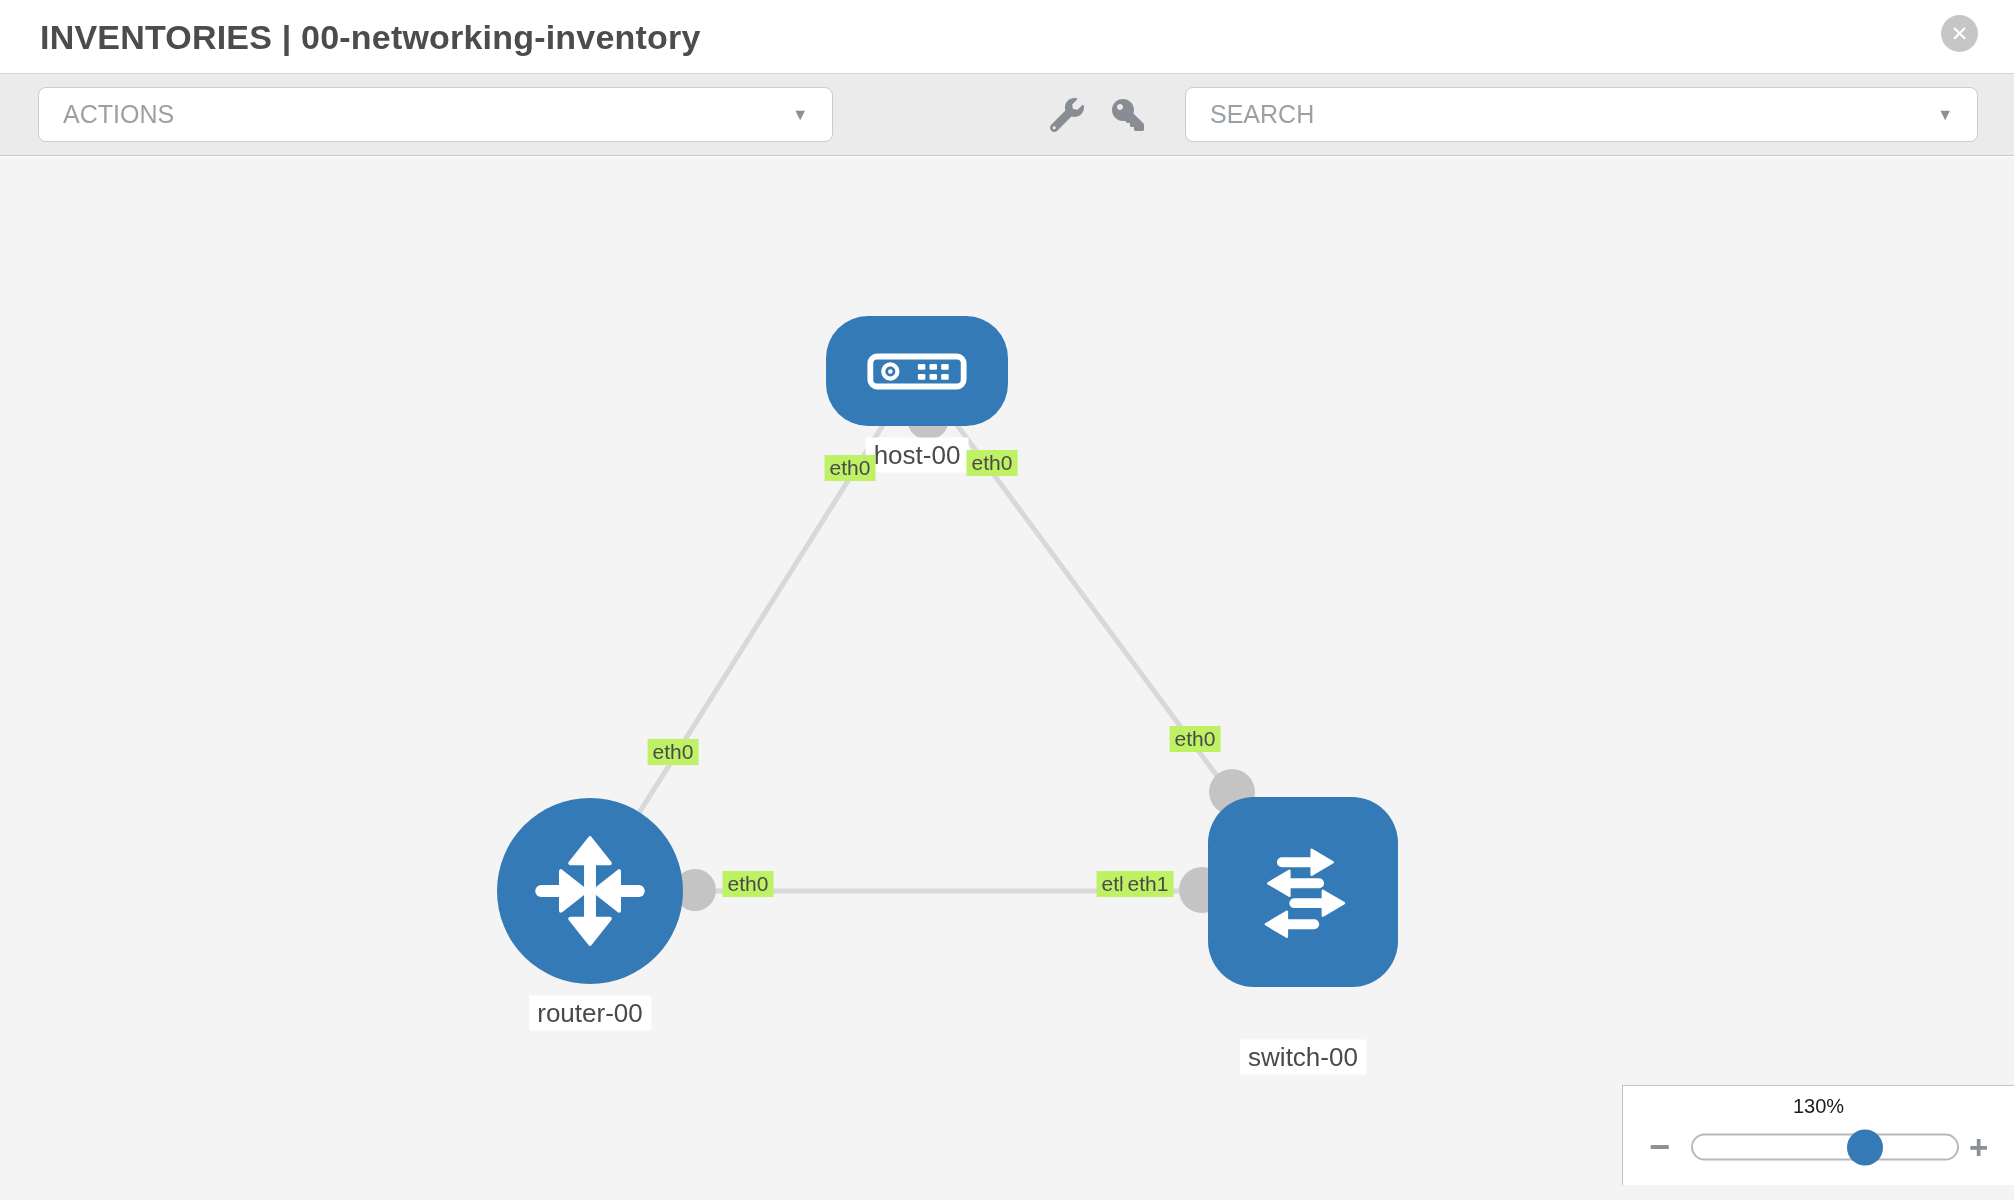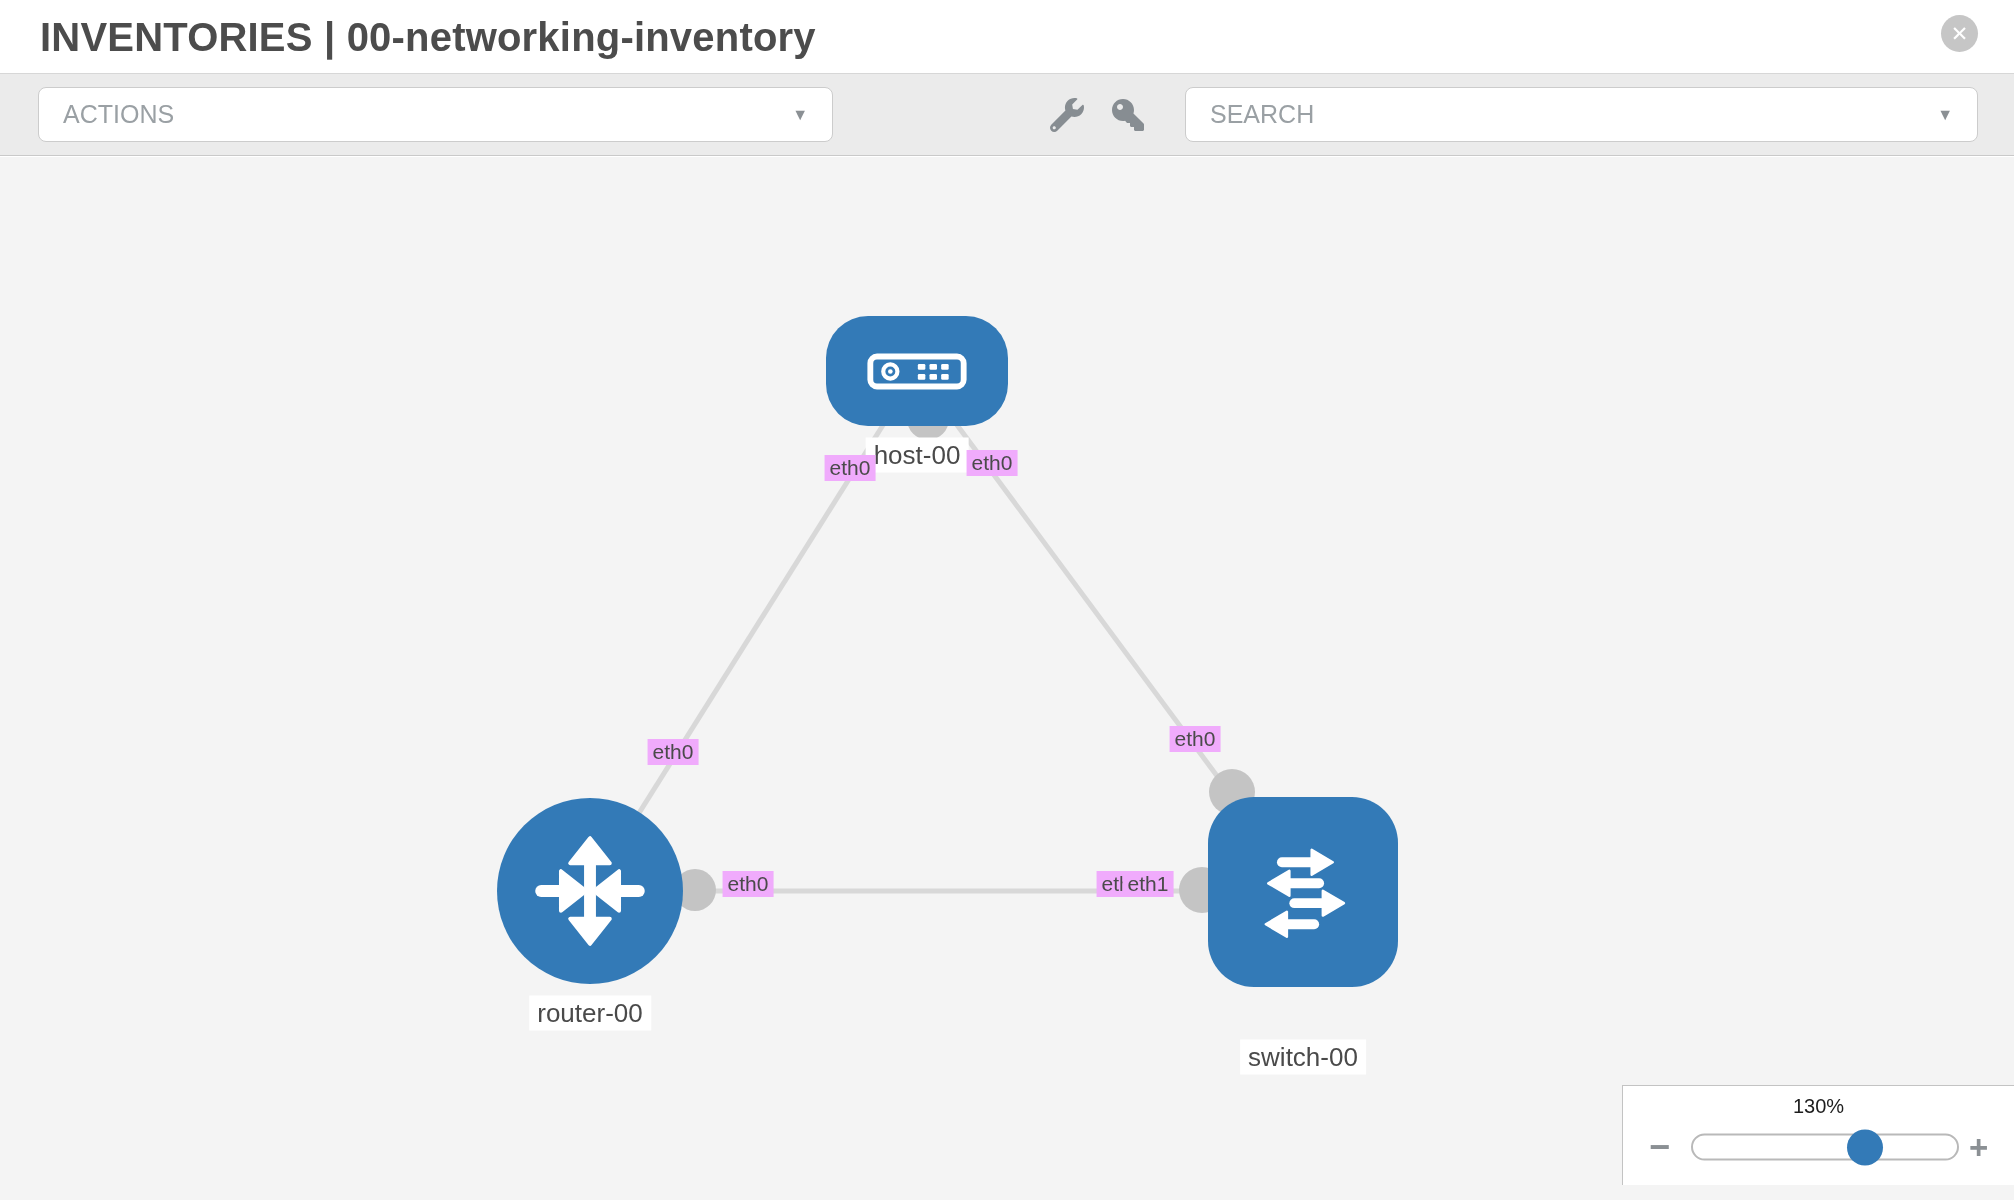--- a/index.html
+++ b/index.html
@@ -3,21 +3,21 @@
 <meta charset="utf-8">
 <style>
   html,body{margin:0;padding:0;background:#fff;}
   .app{position:relative;width:2014px;height:1200px;overflow:hidden;
        font-family:"Liberation Sans","DejaVu Sans",sans-serif;}
 
   
   .header{position:absolute;left:0;top:0;width:100%;height:73px;background:#fff;
           border-bottom:1px solid #d7d7d7;}
   .page-title{position:absolute;left:40px;top:50%;transform:translateY(-50%);
-              margin:0;font-size:40px;font-weight:bold;color:#4c4c4c;letter-spacing:.2px;}
+              margin:0;font-size:34px;font-weight:bold;color:#4c4c4c;letter-spacing:.2px;}
   .close-btn{position:absolute;right:36px;top:15px;width:37px;height:37px;border-radius:50%;
              background:#c6c6c6;display:flex;align-items:center;justify-content:center;cursor:pointer;}
   .close-x{color:#fff;font-size:21px;font-weight:bold;line-height:1;}
 
   
   .toolbar{position:absolute;left:0;top:74px;width:100%;height:82px;background:#ebebeb;
            border-bottom:1px solid #c9c9c9;box-sizing:border-box;}
   .select{position:absolute;top:13px;height:55px;background:#fff;border:1px solid #ccc;
           border-radius:8px;box-sizing:border-box;display:flex;align-items:center;
           justify-content:space-between;padding:4px 24px;cursor:pointer;}
@@ -31,21 +31,21 @@
   
   .canvas{position:absolute;left:0;top:157px;width:2014px;height:1043px;background:#f4f4f4;}
   .linksvg{position:absolute;left:0;top:0;z-index:1;}
   .node{position:absolute;background:#337ab7;display:flex;align-items:center;
         justify-content:center;z-index:4;cursor:pointer;}
   .node-host{left:826px;top:159px;width:182px;height:110px;border-radius:42px;}
   .node-router{left:497px;top:641px;width:186px;height:186px;border-radius:50%;}
   .node-switch{left:1208px;top:640px;width:190px;height:190px;border-radius:46px;}
   .nlabel{position:absolute;transform:translate(-50%,-50%);background:#fff;color:#4a4a4a;
           font-size:26px;padding:2px 8px;white-space:nowrap;z-index:5;}
-  .ilabel{position:absolute;transform:translate(-50%,-50%);background:#f0abfc;color:#4a4a4a;
+  .ilabel{position:absolute;transform:translate(-50%,-50%);background:#bef264;color:#4a4a4a;
           font-size:21px;padding:1px 5px;white-space:nowrap;z-index:5;}
   .lab-host{left:917px;top:298px;}
   .lab-router{left:590px;top:856px;}
   .lab-switch{left:1303px;top:900px;}
   .if-hr-h{left:850px;top:311px;}
   .if-hs-h{left:992px;top:306px;}
   .if-hr-r{left:673px;top:595px;}
   .if-hs-s{left:1195px;top:582px;}
   .if-rs-r{left:748px;top:727px;}
   .if-rs-s-back{left:1122px;top:727px;z-index:5;}

